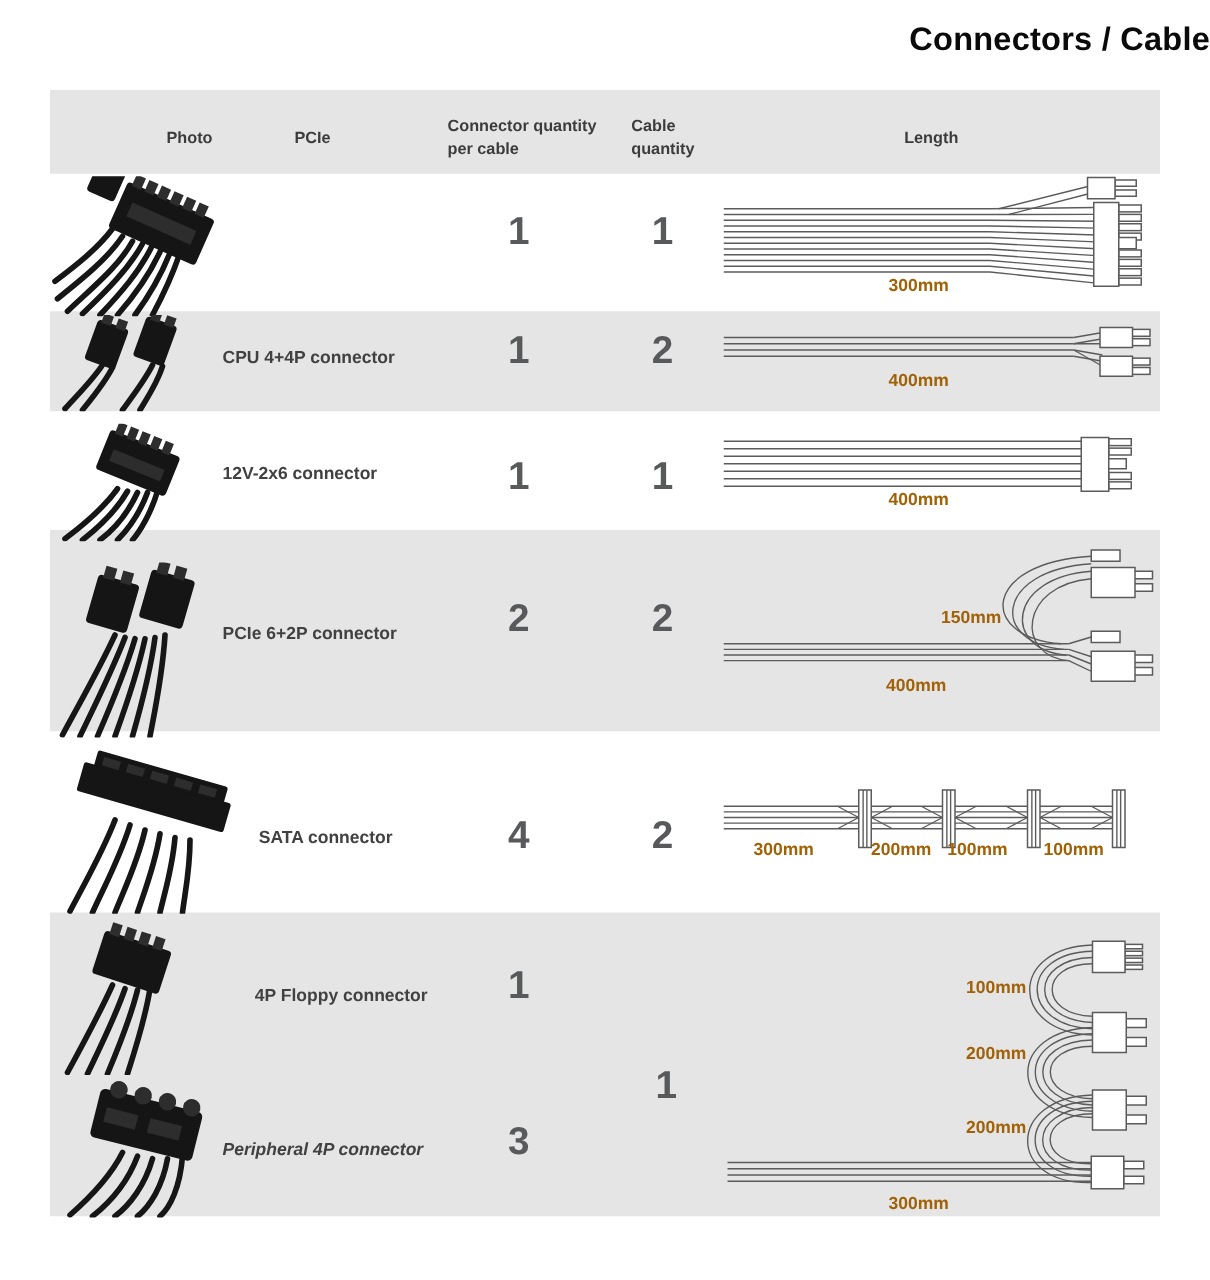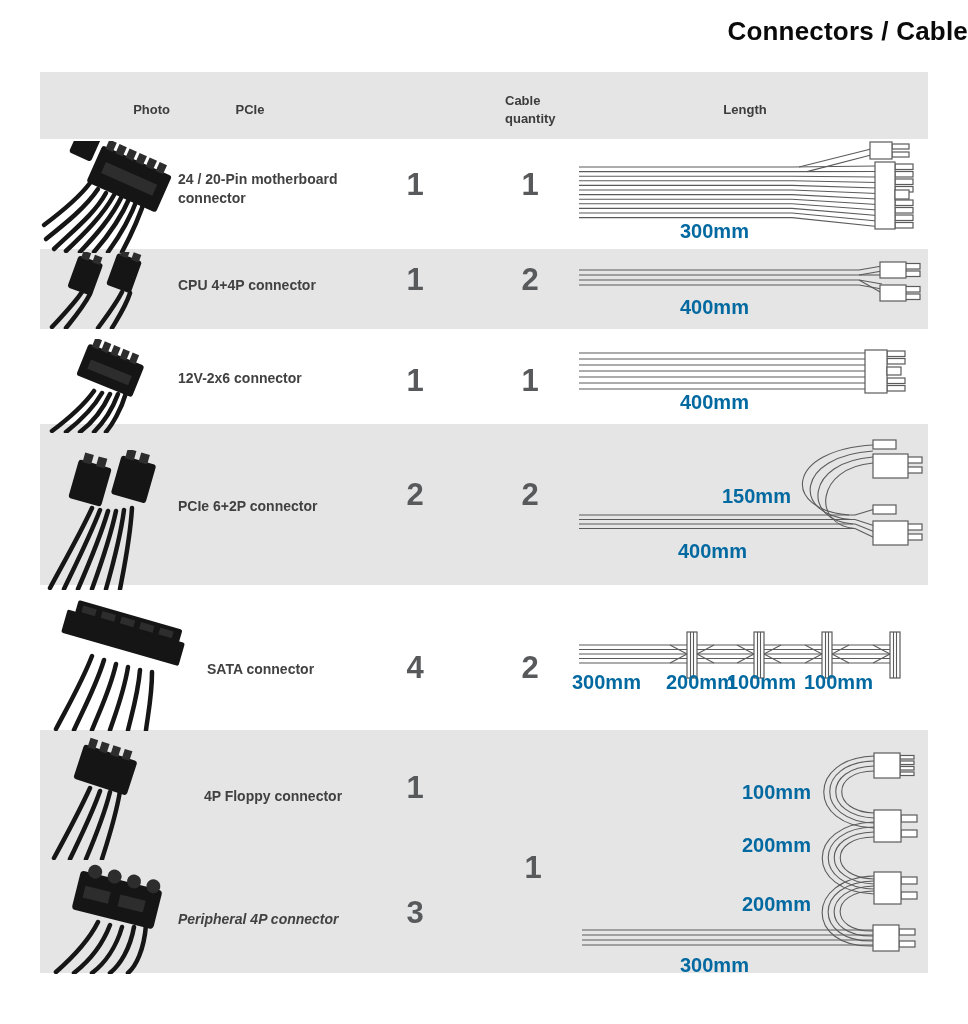--- a/index.html
+++ b/index.html
@@ -9,21 +9,21 @@
          font-size:26px;font-weight:bold;color:#0a0a0a;letter-spacing:.2px;}
   .band{position:absolute;left:40px;width:888px;background:#e5e5e5;}
   .b-header{top:72px;height:67px;}
   .b-row2{top:249px;height:80px;}
   .b-row4{top:424px;height:161px;}
   .b-row6{top:730px;height:243px;}
   .hdr{position:absolute;font-size:13px;font-weight:bold;color:#3c3c3c;line-height:1.4;}
   .hdr.c{text-align:center;}
   .type{position:absolute;font-size:14px;font-weight:bold;color:#414141;line-height:1.35;}
   .qty{position:absolute;width:60px;text-align:center;font-size:31px;font-weight:bold;color:#58595b;}
-  .mm{position:absolute;width:110px;text-align:left;font-size:20px;font-weight:bold;color:#0369a1;}
+  .mm{position:absolute;width:110px;text-align:center;font-size:14px;font-weight:bold;color:#a16207;}
   svg{position:absolute;display:block;}
   .dline{stroke:#5b5b5b;stroke-width:1.1;fill:none;}
   .dbox{stroke:#5b5b5b;stroke-width:1.2;fill:#ffffff;}
   .wire{stroke:#161616;stroke-width:4.5;fill:none;stroke-linecap:round;}
   .head{fill:#151515;}
   .head2{fill:#2d2d2d;}
 </style>
 </head>
 <body>
 
@@ -31,20 +31,21 @@
 
   <div class="title">Connectors / Cable</div>
 
   <div class="band b-header"></div>
   <div class="band b-row2"></div>
   <div class="band b-row4"></div>
   <div class="band b-row6"></div>
 
   <div class="hdr c" style="left:40px;top:101px;width:130px;text-align:right;">Photo</div>
   <div class="hdr c" style="left:180px;top:101px;width:140px;">PCIe</div>
+  <div class="hdr" style="left:358px;top:92px;width:140px;">Connector quantity per cable</div>
   <div class="hdr" style="left:505px;top:92px;width:70px;">Cable quantity</div>
   <div class="hdr c" style="left:640px;top:101px;width:210px;">Length</div>
 
   <svg style="left:40px;top:141px;" width="142" height="112" viewBox="0 0 142 112">
     <path class="wire" d="M66,52 C55,72 35,88 14,108"></path>
     <path class="wire" d="M74,54 C63,74 45,92 26,110"></path>
     <path class="wire" d="M82,55 C72,76 56,94 40,111"></path>
     <path class="wire" d="M90,56 C81,77 68,95 54,111"></path>
     <path class="wire" d="M98,56 C90,78 79,96 68,111"></path>
     <path class="wire" d="M106,55 C99,78 90,96 82,111"></path>
@@ -55,21 +56,20 @@
       <rect class="head2" x="56" y="8" width="8" height="10"></rect>
         <rect class="head2" x="67" y="8" width="8" height="10"></rect>
       <rect class="head2" x="78" y="8" width="8" height="10"></rect>
         <rect class="head2" x="89" y="8" width="8" height="10"></rect>
       <rect class="head2" x="100" y="8" width="8" height="10"></rect>
         <rect class="head2" x="111" y="8" width="8" height="10"></rect>
       <rect class="head" x="24" y="6" width="24" height="30" rx="3"></rect>
       <rect class="head2" x="62" y="30" width="56" height="12"></rect>
     </g>
   </svg>
-  <div class="type" style="left:178px;top:170px;width:185px;">24 / 20-Pin motherboard connector</div>
   <div class="qty" style="left:385px;top:167px;">1</div>
   <div class="qty" style="left:500px;top:167px;">1</div>
   <svg style="left:577px;top:140px;" width="348" height="94" viewBox="0 0 348 94">
     <g class="dline">
       <line x1="2" y1="27" x2="215" y2="27"></line>
         <line x1="2" y1="31.6" x2="215" y2="31.6"></line>
       <line x1="2" y1="36.2" x2="215" y2="36.2"></line>
         <line x1="2" y1="40.8" x2="215" y2="40.8"></line>
       <line x1="2" y1="45.4" x2="215" y2="45.4"></line>
         <line x1="2" y1="50" x2="215" y2="50"></line>

